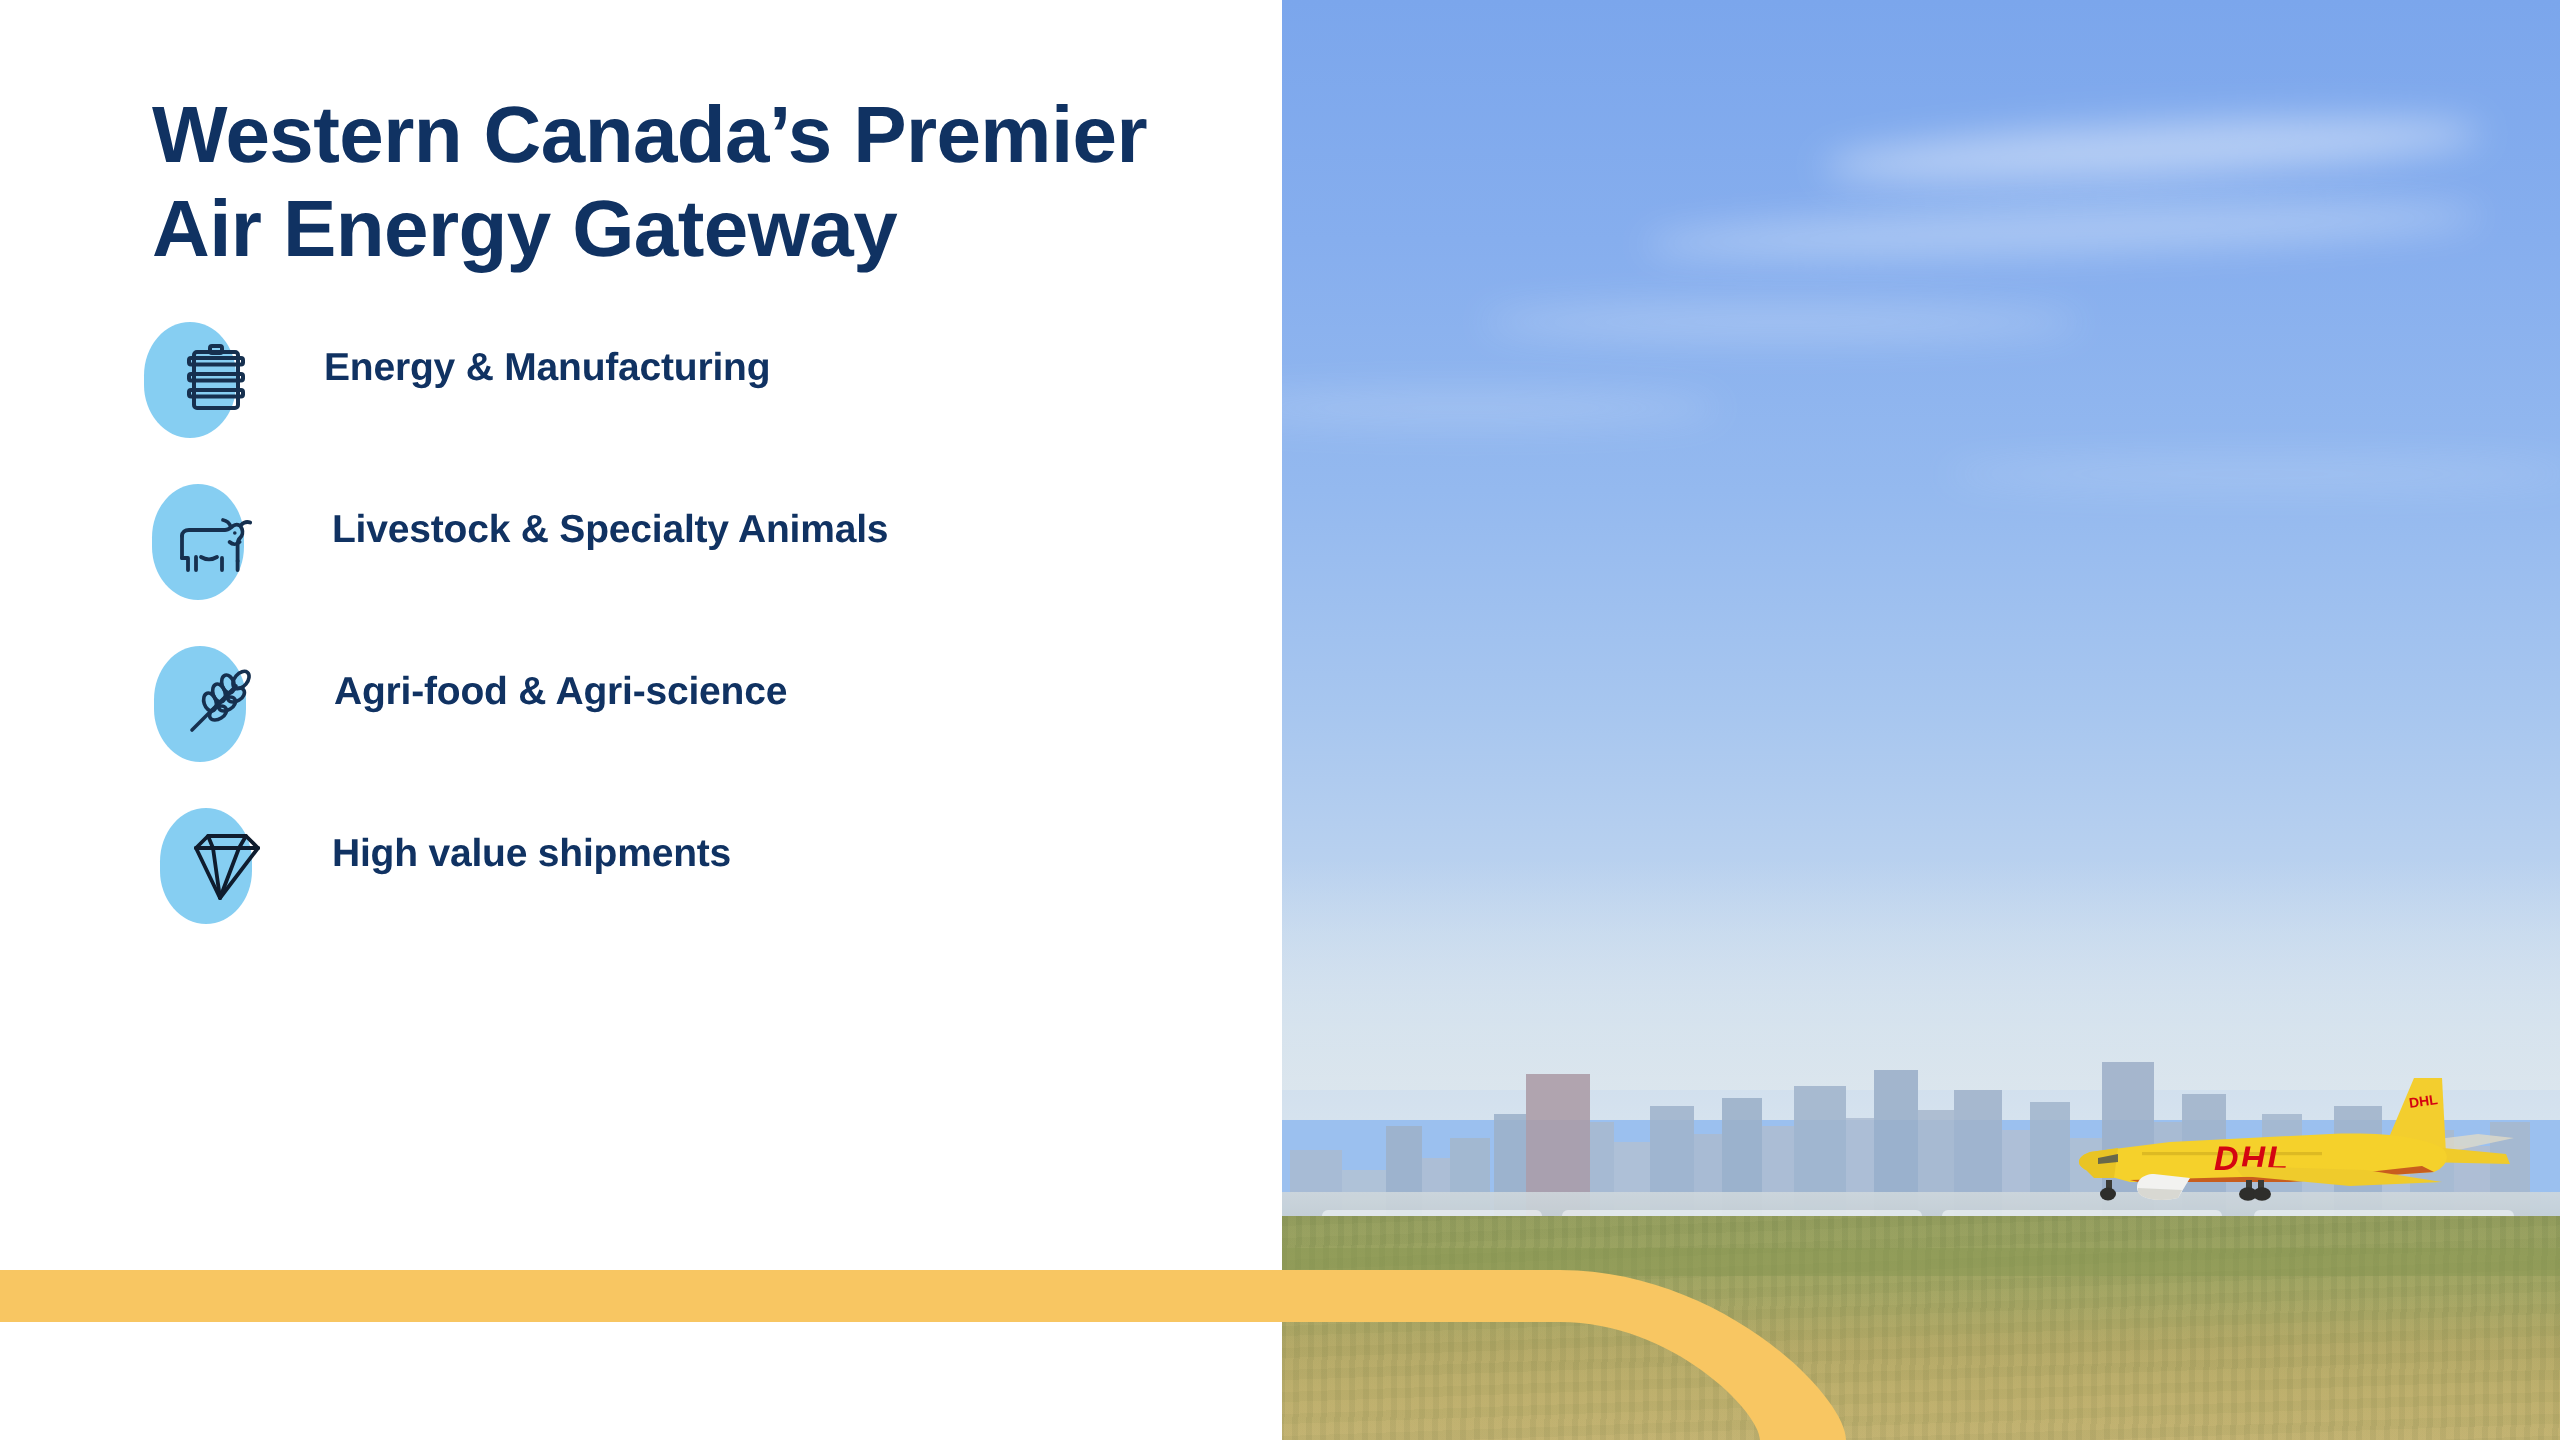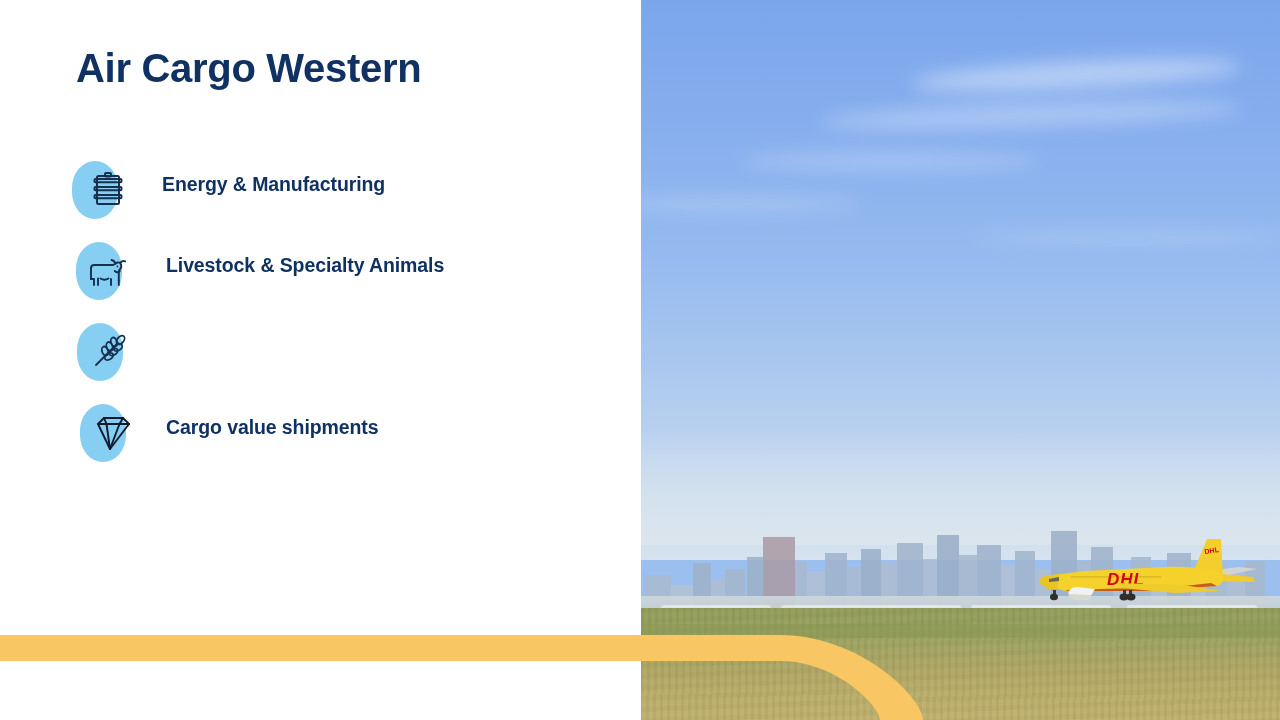--- a/index.html
+++ b/index.html
@@ -310,21 +310,22 @@
         <ellipse cx="29" cy="64" rx="4" ry="3.2" fill="#2e2e2b"></ellipse>
         <ellipse cx="99" cy="64" rx="4.5" ry="3.4" fill="#2e2e2b"></ellipse>
         <ellipse cx="106" cy="64" rx="4.5" ry="3.4" fill="#2e2e2b"></ellipse>
       </svg>
     </div>
   </div>
 
   <div class="left-panel">
 
     <h1 class="headline">
-      <span class="line">Air Cargo Western</span>
+      <span class="line">Western Canada’s Premier</span>
+      <span class="line">Air Energy Gateway</span>
     </h1>
 
     <div class="sector-list">
 
       <div class="sector-row r0">
         <div class="blob"></div>
         <div class="icon-wrap">
           <svg viewBox="0 0 48 48" fill="none" stroke="#16304f" stroke-width="2">
             <rect x="13" y="10" width="22" height="28" rx="1.5"></rect>
             <rect x="10.5" y="13" width="27" height="3.2" rx="1"></rect>
@@ -367,35 +368,36 @@
             <path d="M11 37 L33 15"></path>
             <ellipse cx="35.5" cy="12" rx="3.2" ry="5" transform="rotate(40 35.5 12)"></ellipse>
             <ellipse cx="29" cy="14" rx="3" ry="4.6" transform="rotate(-18 29 14)"></ellipse>
             <ellipse cx="24.5" cy="18.5" rx="3" ry="4.6" transform="rotate(-18 24.5 18.5)"></ellipse>
             <ellipse cx="20" cy="23" rx="3" ry="4.6" transform="rotate(-18 20 23)"></ellipse>
             <ellipse cx="33" cy="19.5" rx="3" ry="4.6" transform="rotate(58 33 19.5)"></ellipse>
             <ellipse cx="28.5" cy="24" rx="3" ry="4.6" transform="rotate(58 28.5 24)"></ellipse>
             <ellipse cx="24" cy="28.5" rx="3" ry="4.6" transform="rotate(58 24 28.5)"></ellipse>
           </svg>
         </div>
+        <div class="sector-label">Agri-food &amp; Agri-science</div>
       </div>
 
       <div class="sector-row r5">
         <div class="blob"></div>
         <div class="icon-wrap">
           <svg viewBox="0 0 48 48" fill="none" stroke="#0f1c2e" stroke-width="1.9" stroke-linejoin="round" stroke-linecap="round">
             <path d="M12 15 L24 40 L43 15 Z"></path>
             <path d="M12 15 L18 9 L37 9 L43 15"></path>
             <path d="M12 15 L43 15"></path>
             <path d="M18 9 L20.5 15 L24 40"></path>
             <path d="M37 9 L33.5 15 L24 40"></path>
             <path d="M20.5 15 L33.5 15"></path>
           </svg>
         </div>
-        <div class="sector-label">Cargo value shipments</div>
+        <div class="sector-label">High value shipments</div>
       </div>
 
     </div>
   </div>
 
   <div class="swoosh">
     <svg viewBox="0 0 1280 720" xmlns="http://www.w3.org/2000/svg" preserveAspectRatio="none">
       <path d="M0 635
                L780 635
                C860 635, 923 698, 923 720

